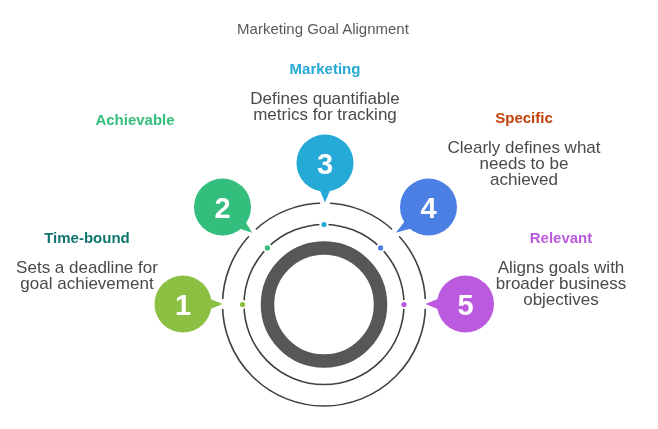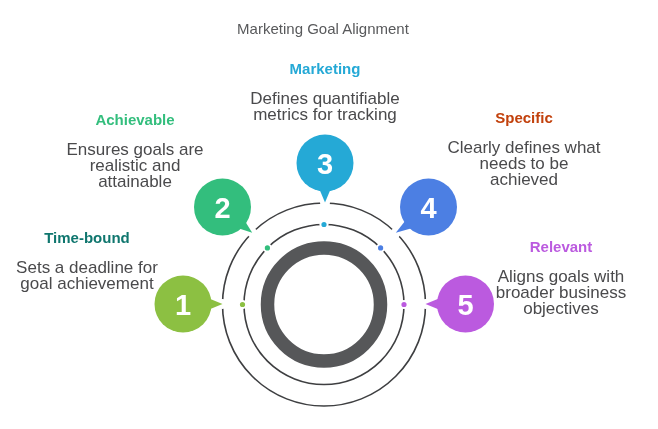--- a/index.html
+++ b/index.html
@@ -23,21 +23,21 @@
     font-size:15px; font-weight:bold; line-height:18px; white-space:nowrap;
   }
   .label-desc {
     margin-top:13px; font-size:17px; line-height:16px;
     color:#4A4A4C; white-space:pre-line;
   }
   .lb-1 { left:87px;  top:229px; }
   .lb-2 { left:135px; top:111px; }
   .lb-3 { left:325px; top:60px;  }
   .lb-4 { left:524px; top:109px; }
-  .lb-5 { left:561px; top:238px; }
+  .lb-5 { left:561px; top:229px; }
 </style>
 </head>
 <body>
 
 <div class="stage">
 
   <div class="title">Marketing Goal Alignment</div>
 
   <svg class="diagram-svg" width="658" height="429" viewBox="0 0 658 429">
 
@@ -79,23 +79,20 @@
   </svg>
 
   <div class="label-block lb-1">
     <div class="label-heading" style="color: #0f766e;">Time-bound</div>
     <div class="label-desc">Sets a deadline for
 goal achievement</div>
   </div>
 
   <div class="label-block lb-2">
     <div class="label-heading" style="color: rgb(51, 190, 125); text-align: center;">Achievable</div>
-    <div class="label-desc">Ensures goals are
-realistic and
-attainable</div>
   </div>
 
   <div class="label-block lb-3">
     <div class="label-heading" style="color: rgb(37, 169, 214);">Marketing</div>
     <div class="label-desc">Defines quantifiable
 metrics for tracking</div>
   </div>
 
   <div class="label-block lb-4">
     <div class="label-heading" style="color: #c2410c;">Specific</div>

